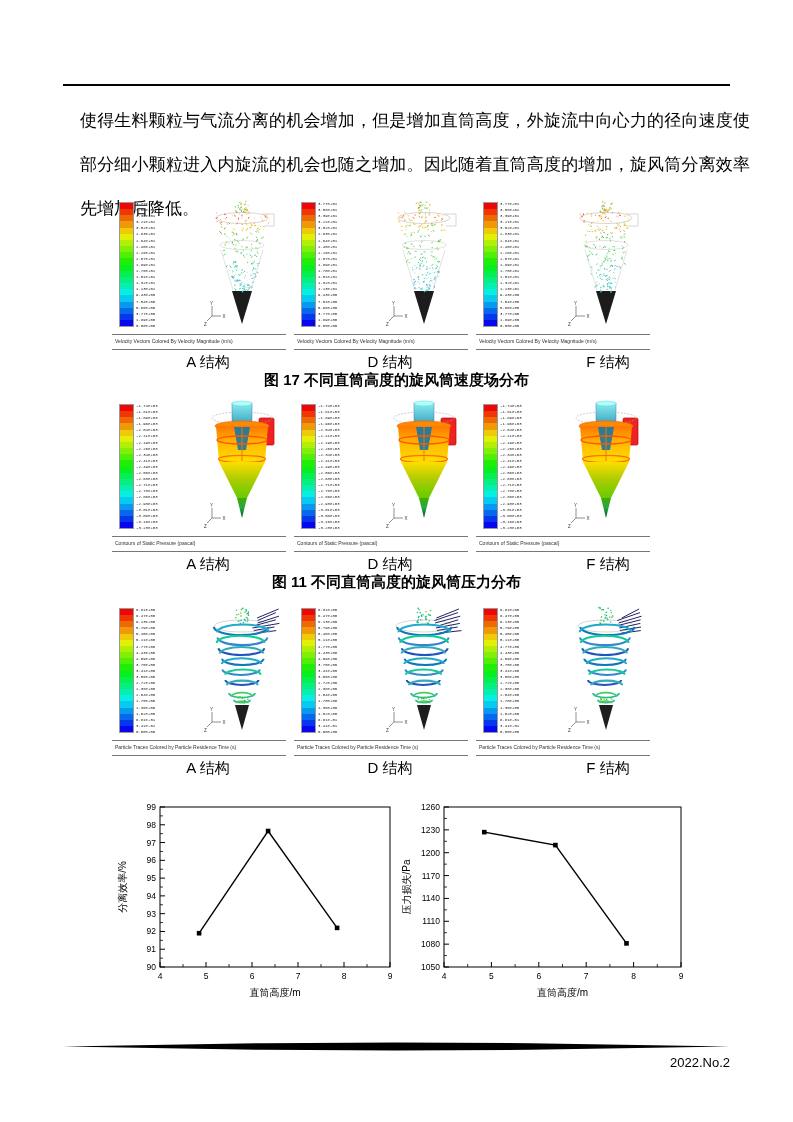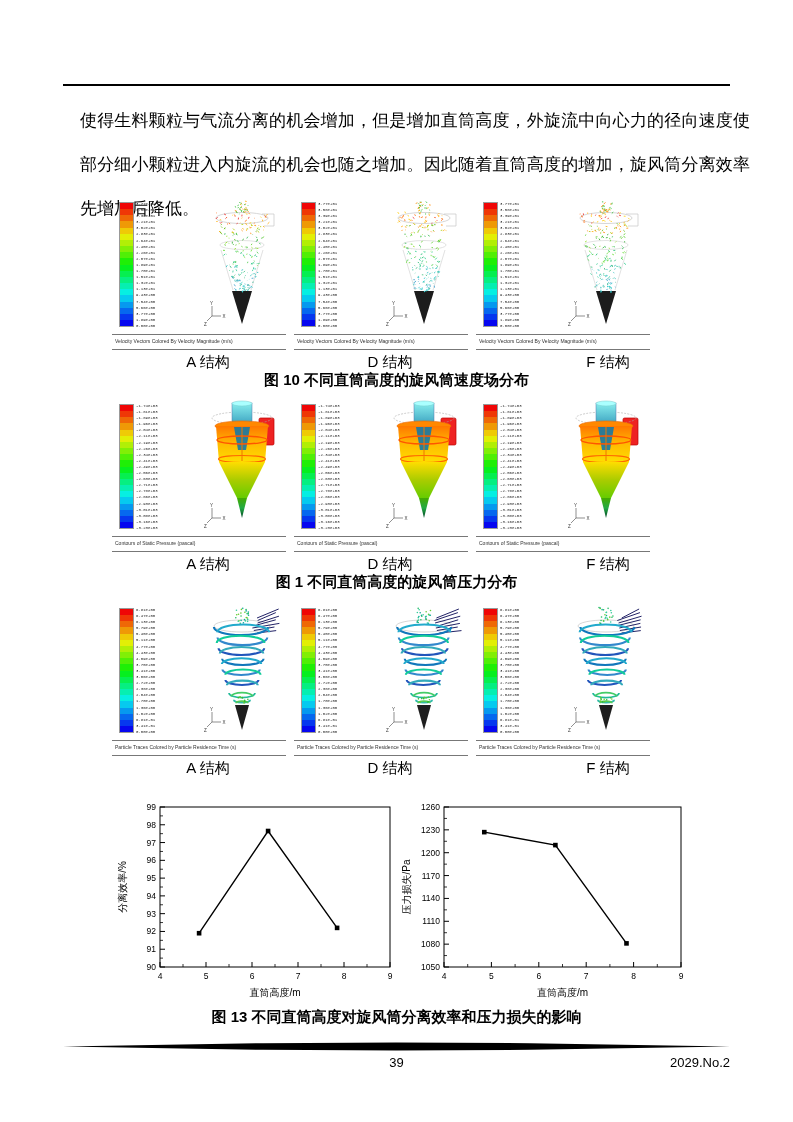--- a/index.html
+++ b/index.html
@@ -974,21 +974,21 @@
             </g>
           </svg>
         <div class="subcap">Velocity Vectors Colored By Velocity Magnitude (m/s)</div>
       </div>
     </div>
     <div class="slabels">
       <span class="slabel s0">A 结构</span>
       <span class="slabel s1">D 结构</span>
       <span class="slabel s2">F 结构</span>
     </div>
-    <div class="figcap">图 10 不同直筒高度的旋风筒速度场分布</div>
+    <div class="figcap">图 17 不同直筒高度的旋风筒速度场分布</div>
   </div>
 
   <div class="fig-row" style="top:400px">
     <div class="cells">
       <div class="cell">
         <div class="cbar">
             <div style="background: rgb(239, 6, 6);"></div>
             <div style="background: rgb(239, 55, 6);"></div>
             <div style="background: rgb(239, 104, 6);"></div>
             <div style="background: rgb(239, 153, 6);"></div>
@@ -1258,21 +1258,21 @@
             </g>
           </svg>
         <div class="subcap">Contours of Static Pressure (pascal)</div>
       </div>
     </div>
     <div class="slabels">
       <span class="slabel s0">A 结构</span>
       <span class="slabel s1">D 结构</span>
       <span class="slabel s2">F 结构</span>
     </div>
-    <div class="figcap">图 1 不同直筒高度的旋风筒压力分布</div>
+    <div class="figcap">图 11 不同直筒高度的旋风筒压力分布</div>
   </div>
 
   <div class="fig-row" style="top:604px">
     <div class="cells">
       <div class="cell">
         <div class="cbar">
             <div style="background: rgb(239, 6, 6);"></div>
             <div style="background: rgb(239, 55, 6);"></div>
             <div style="background: rgb(239, 104, 6);"></div>
             <div style="background: rgb(239, 153, 6);"></div>
@@ -1732,21 +1732,19 @@
       <line x1="46" y1="65.14285714285714" x2="49" y2="65.14285714285714" stroke="#000" stroke-width="0.8"></line>
       <line x1="46" y1="42.28571428571429" x2="49" y2="42.28571428571429" stroke="#000" stroke-width="0.8"></line>
       <line x1="46" y1="19.428571428571416" x2="49" y2="19.428571428571416" stroke="#000" stroke-width="0.8"></line>
       <polyline points="86.28999999999999,33.14285714285714 157.39,46.0952380952381 228.48999999999998,144.38095238095238" fill="none" stroke="#000000" stroke-width="1.4"></polyline>
       <rect x="83.99" y="30.842857142857138" width="4.6" height="4.6" fill="#000000"></rect>
       <rect x="155.08999999999997" y="43.795238095238105" width="4.6" height="4.6" fill="#000000"></rect>
       <rect x="226.18999999999997" y="142.08095238095237" width="4.6" height="4.6" fill="#000000"></rect>
       <text x="164.5" y="197" text-anchor="middle" font-size="10">直筒高度/m</text>
       <text x="12" y="88" text-anchor="middle" font-size="10" transform="rotate(-90 12 88)">压力损失/Pa</text>
     </svg>
-  <div class="fig13cap">图 13 不同直筒高度对旋风筒分离效率和压力损失的影响</div>
 
   <svg class="footer-rule" width="667" height="9">
     <polygon points="0,4.5 200,1.2 333,0.4 467,1.2 667,4.5 467,7.8 333,8.6 200,7.8" fill="#000"></polygon>
   </svg>
-  <div class="pageno">39</div>
-  <div class="issue">2029.No.2</div>
+  <div class="issue">2022.No.2</div>
 
 </div>
 
 </body></html>

